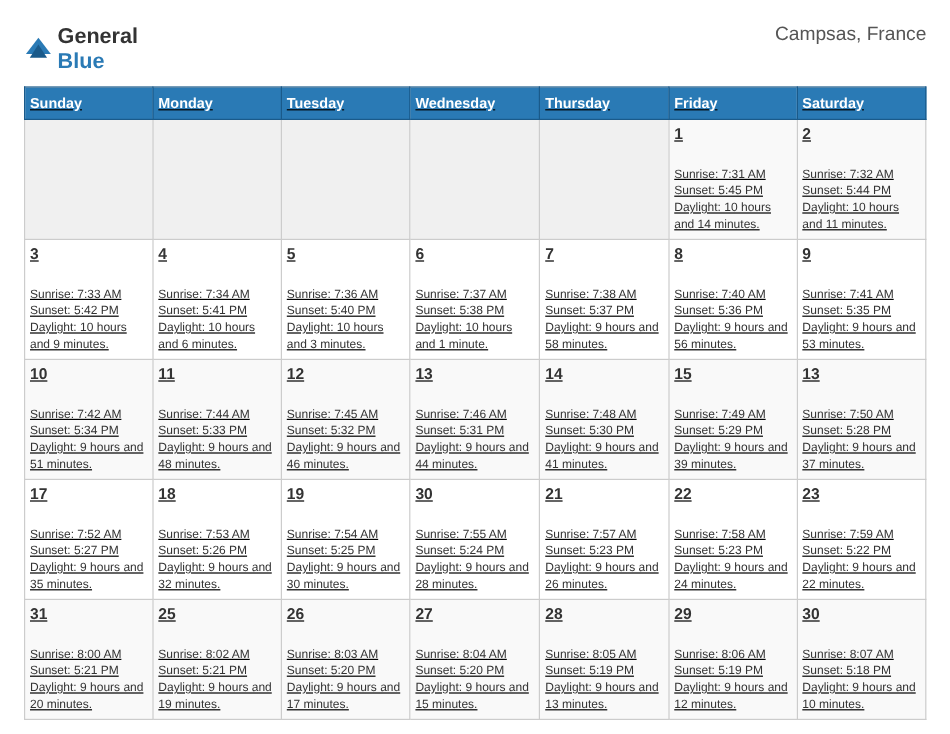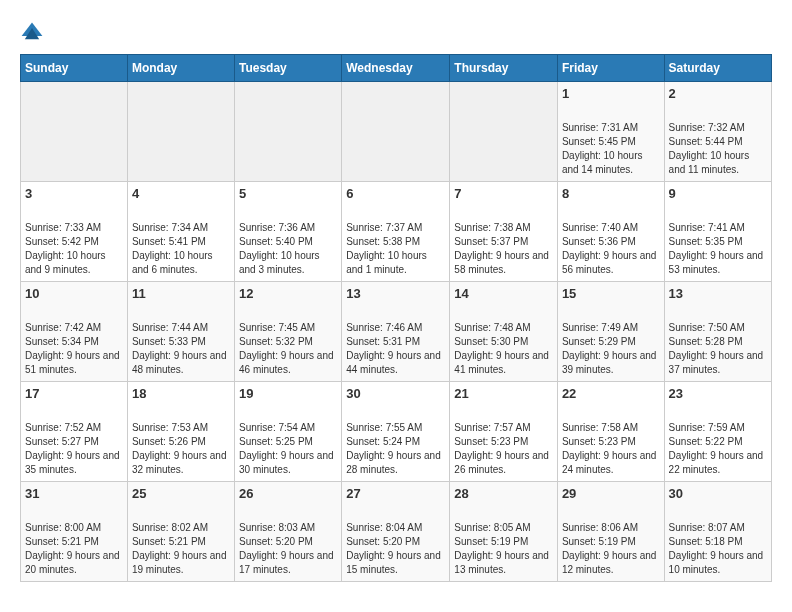--- a/index.html
+++ b/index.html
@@ -44,20 +44,21 @@
       color: #333;
     }
     .location {
       font-size: 16px;
       color: #555;
     }
     table {
       width: 100%;
       border-collapse: collapse;
       font-size: 11px;
+      text-decoration: underline;
     }
     thead tr th {
       background-color: #2a7ab5;
       color: #fff;
       padding: 6px 4px;
       text-align: left;
       font-size: 12px;
       font-weight: bold;
       border: 1px solid #1a5a8a;
     }
@@ -92,22 +93,27 @@
   </style>
 </head>
 <body>
 
 <div class="header-area">
   <div class="logo">
     <svg class="logo-icon" viewBox="0 0 30 30" xmlns="http://www.w3.org/2000/svg">
       <polygon points="15,3 28,20 2,20" fill="#2a7ab5"></polygon>
       <polygon points="15,10 24,24 6,24" fill="#1a5a8a"></polygon>
     </svg>
+    <div>
+      <span class="logo-text-general">General</span><br>
+      <span class="logo-text-blue">Blue</span>
+    </div>
   </div>
   <div class="title-area">
+    <div class="location">Campsas, France</div>
   </div>
 </div>
 
 <table>
   <thead>
     <tr>
     <th>Sunday</th>
         <th>Monday</th>
         <th>Tuesday</th>
         <th>Wednesday</th>

